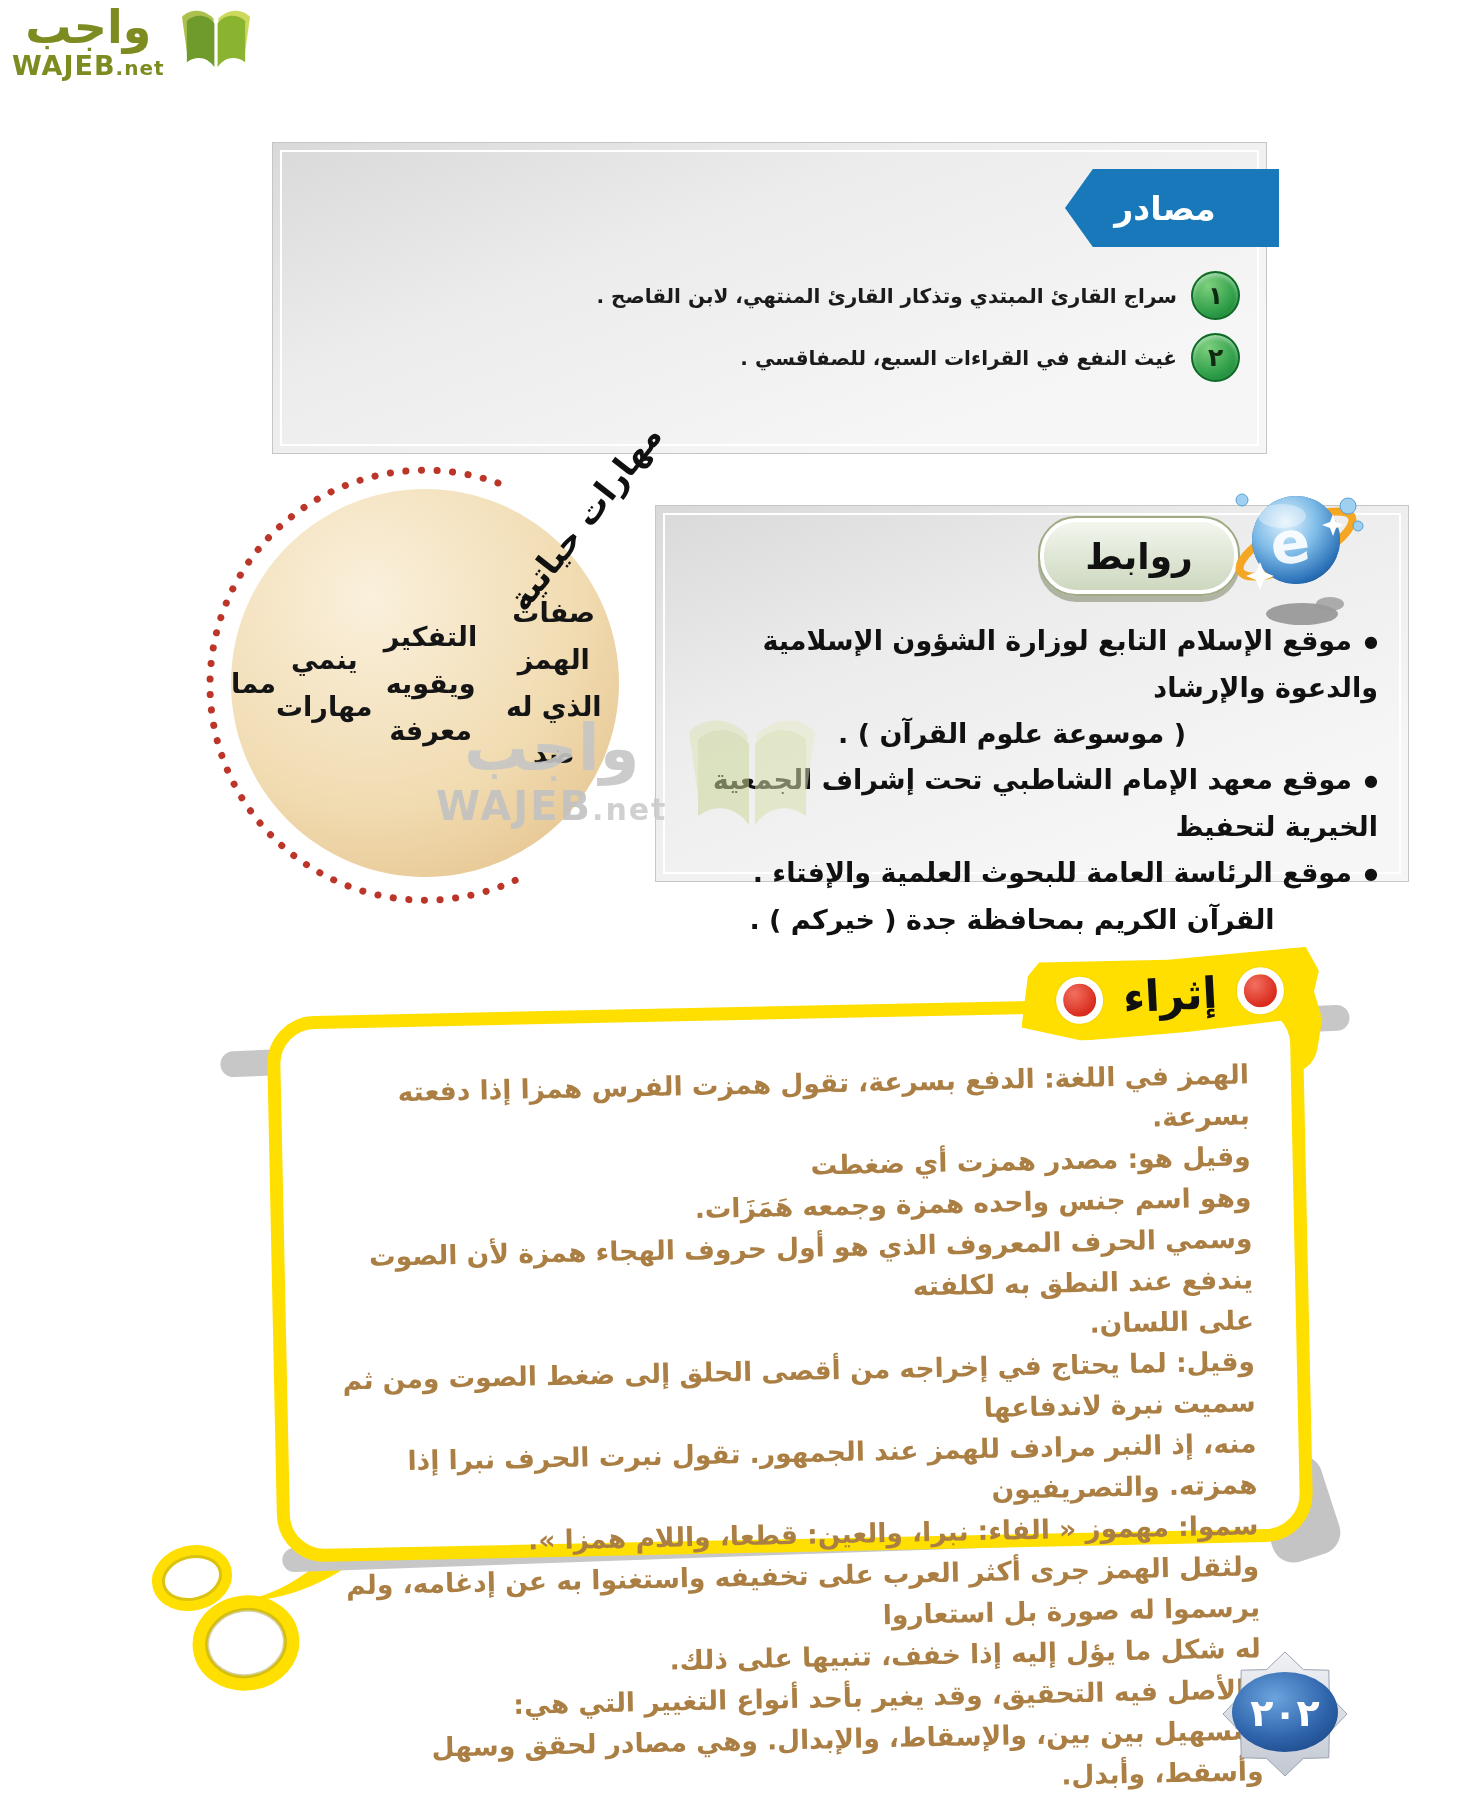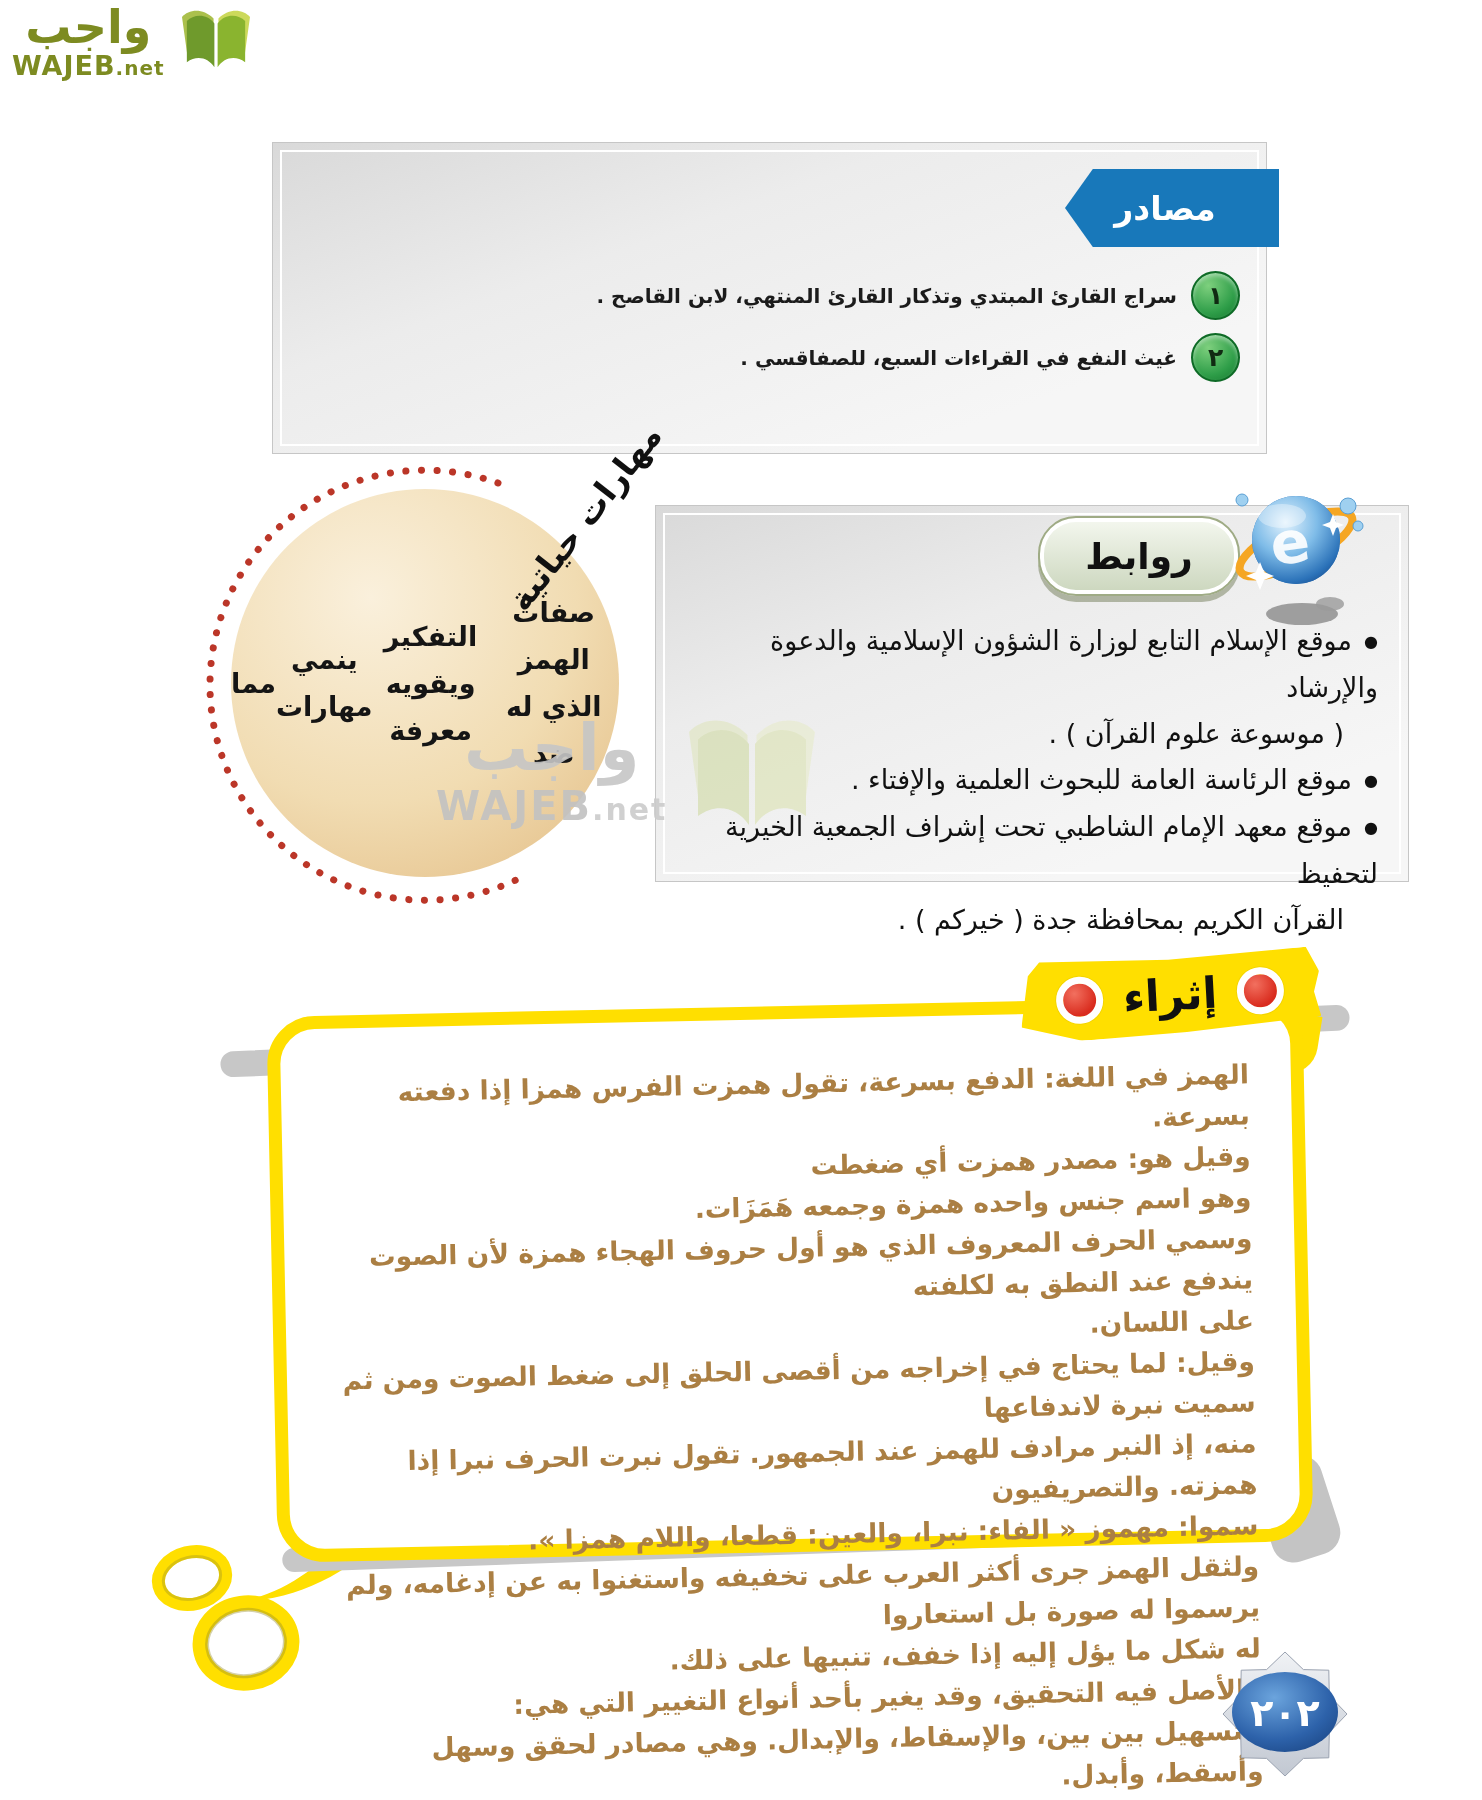--- a/index.html
+++ b/index.html
@@ -37,25 +37,25 @@
 
   
   .skills-circle{left:231px;top:489px;width:388px;height:388px;border-radius:50%;z-index:2;
     background:radial-gradient(circle at 36% 28%,#faf0dc,#f1dcb2 55%,#e2bb82);
     display:flex;flex-direction:row;align-items:center;justify-content:center;text-align:center;}
   .skills-circle .line{font-weight:bold;font-size:27px;line-height:47px;color:#151515;direction:rtl;}
   .skills-label{left:462px;top:498px;width:246px;transform:rotate(-52deg);
     font-weight:bold;font-size:33px;color:#101010;direction:rtl;text-align:center;z-index:3;}
 
   
-  .links-box{left:655px;top:505px;width:752px;height:375px;z-index:1;}
+  .links-box{left:655px;top:505px;width:752px;height:375px;z-index:1;font-weight:bold;}
   .links-content{position:absolute;top:112px;right:30px;left:24px;direction:rtl;}
   .link-line{font-size:27px;line-height:46px;color:#111;text-align:right;direction:rtl;}
   .link-line .bullet{font-size:16px;margin-left:12px;vertical-align:3px;}
-  .link-line.cont{padding-right:34px;}
+  .link-line.cont{padding-right:34px;text-align:center;}
   .links-pill{left:1038px;top:516px;width:198px;height:76px;border-radius:38px;z-index:3;
     background:linear-gradient(#f5f8f0,#cbd6bd);border:2px solid #9fab85;
     box-shadow:inset 0 0 0 4px #fff,0 6px 0 rgba(100,110,70,.45);
     display:flex;align-items:center;justify-content:center;}
   .links-pill span{font-weight:bold;font-size:36px;color:#111;}
   .globe{left:1230px;top:478px;width:136px;height:158px;z-index:4;}
 
   
   .watermark{left:436px;top:700px;display:flex;align-items:center;gap:10px;z-index:5;opacity:.9;}
   .wm-txt{display:flex;flex-direction:column;align-items:center;line-height:1;}
@@ -142,22 +142,22 @@
   <div class="line">التفكير ويقويه معرفة</div>
   <div class="line">صفات الهمز الذي له ضد</div>
 </div>
 <div class="abs skills-label">مهارات حياتية</div>
 
 <div class="abs graybox links-box">
   <div class="inner"></div>
   <div class="links-content">
     <div class="link-line"><span class="bullet">●</span><span>موقع الإسلام التابع لوزارة الشؤون الإسلامية والدعوة والإرشاد</span></div>
     <div class="link-line cont">( موسوعة علوم القرآن ) .</div>
+    <div class="link-line"><span class="bullet">●</span><span>موقع معهد الإمام الشاطبي تحت إشراف الجمعية الخيرية لتحفيظ</span></div>
     <div class="link-line"><span class="bullet">●</span><span>موقع الرئاسة العامة للبحوث العلمية والإفتاء .</span></div>
-    <div class="link-line"><span class="bullet">●</span><span>موقع معهد الإمام الشاطبي تحت إشراف الجمعية الخيرية لتحفيظ</span></div>
     <div class="link-line cont">القرآن الكريم بمحافظة جدة ( خيركم ) .</div>
   </div>
 </div>
 
 <div class="abs links-pill">
   <span>روابط</span>
 </div>
 <svg class="abs globe" viewBox="0 0 136 158">
   <ellipse cx="72" cy="136" rx="36" ry="11" fill="#8f8f8f" opacity=".85"></ellipse>
   <ellipse cx="100" cy="126" rx="14" ry="7" fill="#9a9a9a" opacity=".8"></ellipse>

